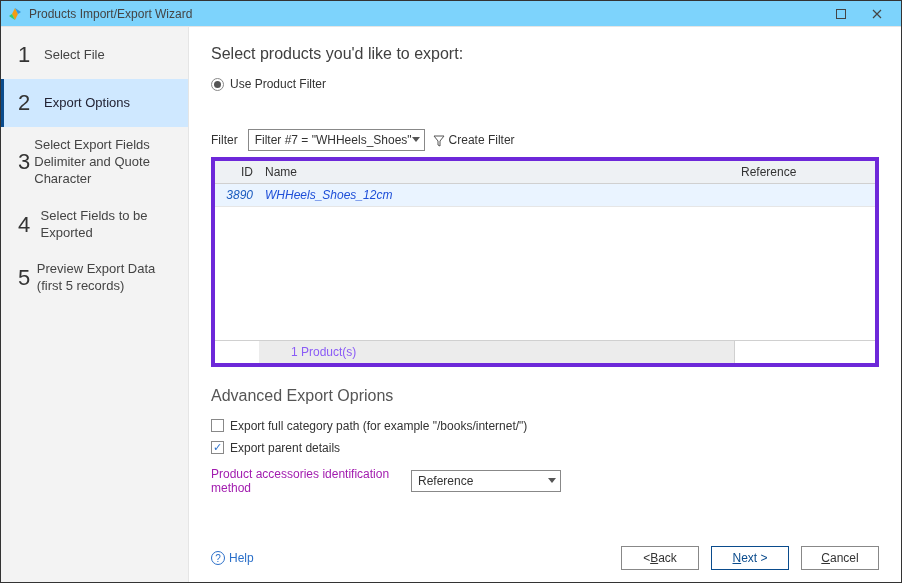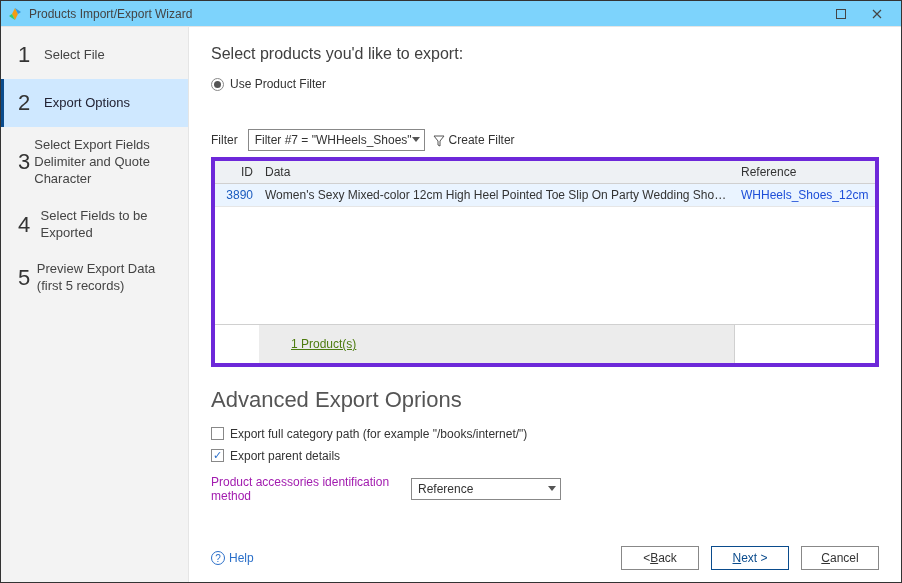--- a/index.html
+++ b/index.html
@@ -126,32 +126,32 @@
   .col-name { flex:1; }
   .col-ref { width:140px; }
   .grid-row {
     display:flex;
     background:#eaf4ff;
     border-bottom:1px solid #e6e6e6;
     color:#333;
   }
   .grid-row .col-id { color:#1a5bbf; }
   .grid-row .col-ref { color:#1d4ed8; }
-  .grid-body { flex:1; overflow:auto; }
+  .grid-body { flex:1; overflow:auto;font-style:italic; }
   .grid-footer {
     display:flex;
     border-top:1px solid #d0d0d0;
   }
   .grid-footer .col-id { background:#fff;}
   .grid-footer .count {
-    flex:1; background:#ececec; padding:12px 32px; color:#4d7c0f; border-right:1px solid #d0d0d0;text-decoration:underline;
+    flex:1; background:#ececec; padding:4px 32px; color:#8b5cf6; border-right:1px solid #d0d0d0;
   }
   .grid-footer .right { width:140px; background:#fff;}
   
-  .adv-heading { font-size:22px; color:#555; margin: 20px 0 10px 0; }
+  .adv-heading { font-size:16px; color:#555; margin: 20px 0 10px 0; }
   .check-row { display:flex; align-items:flex-start; margin:4px 0; cursor:pointer;}
   .checkbox {
     width:13px; height:13px; border:1px solid #888; margin-right:6px;
     display:flex; align-items:center; justify-content:center; background:#fff;
   }
   .checkbox.checked::after{
     content:"✓"; font-size:11px; line-height:11px; color:#2a6fc9;
   }
   .field-row { display:flex; align-items:center; margin: 8px 0; }
   .field-row label { width: 200px; color:#a21caf;}
@@ -253,27 +253,26 @@
               <path d="M1 1 H11 L7 6 V11 L5 10 V6 Z" fill="none" stroke="#555" stroke-width="1"></path>
             </svg>
         </span>
         <span>Create Filter</span>
       </span>
     </div>
 
     <div class="grid">
       <div class="grid-head">
         <div class="col-id">ID</div>
-        <div class="col-name">Data</div>
+        <div class="col-name">Name</div>
         <div class="col-ref">Reference</div>
       </div>
       <div class="grid-body">
         <div class="grid-row">
           <div class="col-id">3890</div>
-          <div class="col-name">Women's Sexy Mixed-color 12cm High Heel Pointed Toe Slip On Party Wedding Shoes.</div>
           <div class="col-ref">WHHeels_Shoes_12cm</div>
         </div>
       </div>
       <div class="grid-footer">
         <div class="col-id"></div>
         <div class="count">1 Product(s)</div>
         <div class="right"></div>
       </div>
     </div>
 

